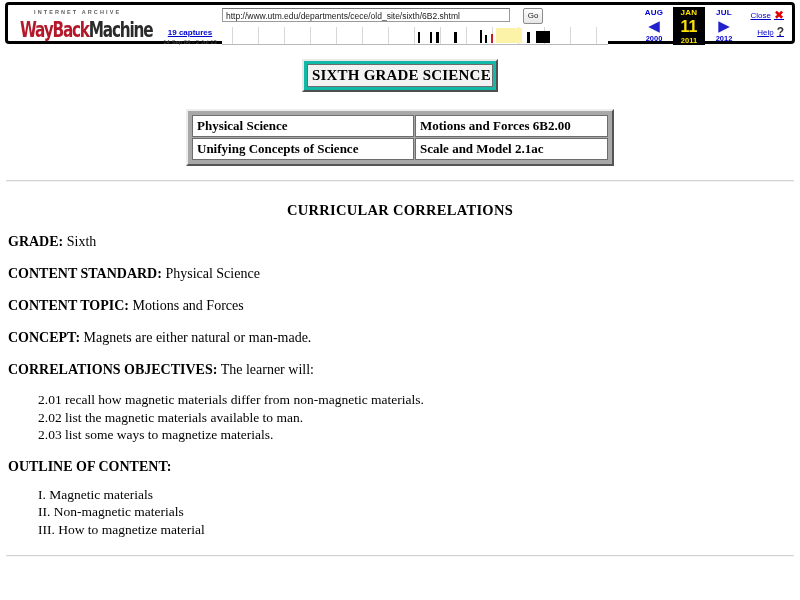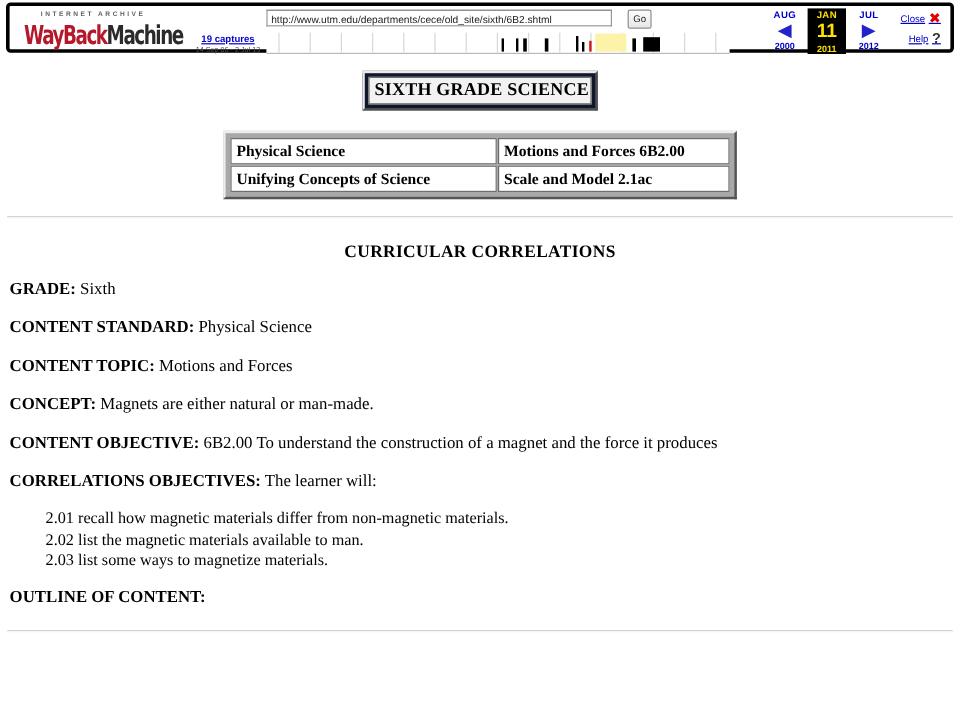--- a/index.html
+++ b/index.html
@@ -239,21 +239,21 @@
 
   
   #page {
     position: relative;
     width: 800px;
   }
 
   .title-outer {
     width: 186px;
     margin: 15px auto 0 auto;
-    background: #0f172a;
+    background: #14b8a6;
     border-top: 2px solid #e9e9e9;
     border-left: 2px solid #e9e9e9;
     border-right: 2px solid #4f4f4f;
     border-bottom: 2px solid #4f4f4f;
     padding: 3px;
     box-sizing: content-box;
   }
   .title-inner {
     background: #f2f2f2;
     border: 1px solid #6d6d6d;
@@ -438,30 +438,34 @@
 
   <hr class="rule">
 
   <div class="section-title">CURRICULAR CORRELATIONS</div>
 
   <div id="fields-host">
       <div class="field"><b>GRADE:</b><span> Sixth</span></div>
       <div class="field"><b>CONTENT STANDARD:</b><span> Physical Science</span></div>
       <div class="field"><b>CONTENT TOPIC:</b><span> Motions and Forces</span></div>
       <div class="field"><b>CONCEPT:</b><span> Magnets are either natural or man-made.</span></div>
-      <div class="field"><b>CONTENT OBJECTIVE:</b><span> 6B2.00 To understand the construction of a magnet and the force it produces</span></div>
       <div class="field"><b>CORRELATIONS OBJECTIVES:</b><span> The learner will:</span></div>
     </div>
 
   <div class="sublist" id="obj-host">
       <div>2.01 recall how magnetic materials differ from non-magnetic materials.</div>
       <div>2.02 list the magnetic materials available to man.</div>
       <div>2.03 list some ways to magnetize materials.</div>
     </div>
 
   <div class="field">
     <b>OUTLINE OF CONTENT:</b>
   </div>
 
+  <div class="outline-list" id="outline-host">
+      <div>I. Magnetic materials</div>
+      <div>II. Non-magnetic materials</div>
+      <div>III. How to magnetize material</div>
+    </div>
 
   <hr class="rule2">
 
 </div>
 
 </body></html>

